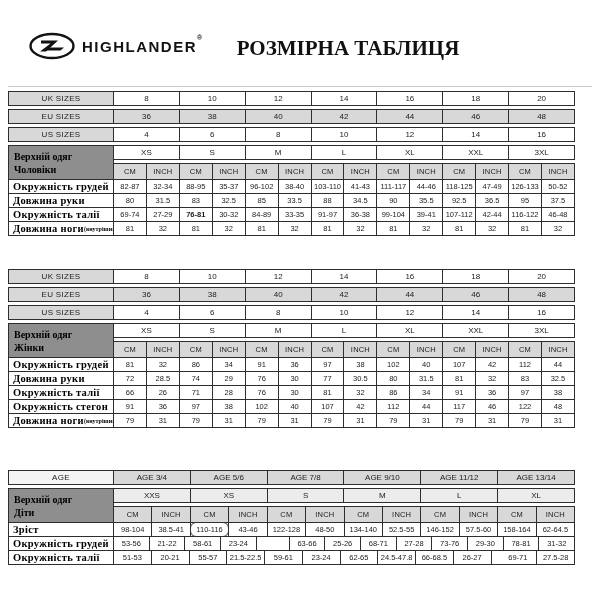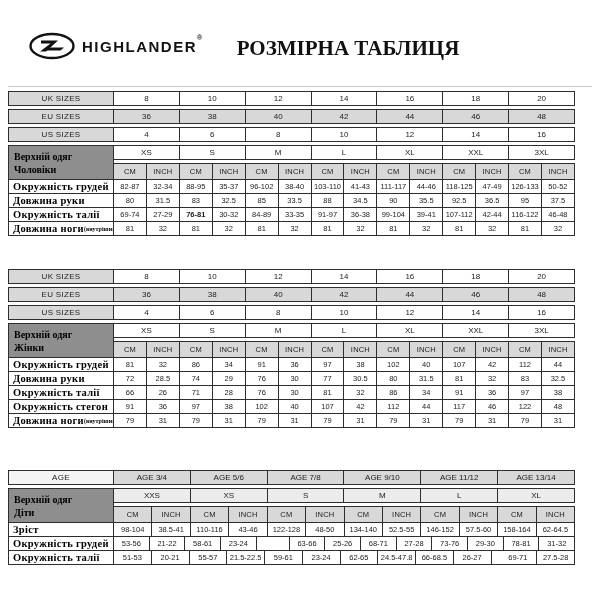--- a/index.html
+++ b/index.html
@@ -418,21 +418,21 @@
           </div>
         </div>
       </div>
       <div class="data-rows">
         <div class="drow">
           <div class="cell label-cell">
             <span>Зріст</span>
           </div>
           <div class="cell vcell" style="flex: 1 1 0%;">98-104</div>
           <div class="cell vcell" style="flex: 1 1 0%;">38.5-41</div>
-          <div class="cell vcell" style="flex: 1 1 0%;">110-116</div>
+          <div class="cell vcell" style="flex: 1 1 0%; border-radius: 6px;">110-116</div>
           <div class="cell vcell" style="flex: 1 1 0%;">43-46</div>
           <div class="cell vcell" style="flex: 1 1 0%;">122-128</div>
           <div class="cell vcell" style="flex: 1 1 0%;">48-50</div>
           <div class="cell vcell" style="flex: 1 1 0%;">134-140</div>
           <div class="cell vcell" style="flex: 1 1 0%;">52.5-55</div>
           <div class="cell vcell" style="flex: 1 1 0%;">146-152</div>
           <div class="cell vcell" style="flex: 1 1 0%;">57.5-60</div>
           <div class="cell vcell" style="flex: 1 1 0%;">158-164</div>
           <div class="cell vcell" style="flex: 1 1 0%;">62-64.5</div>
         </div>

